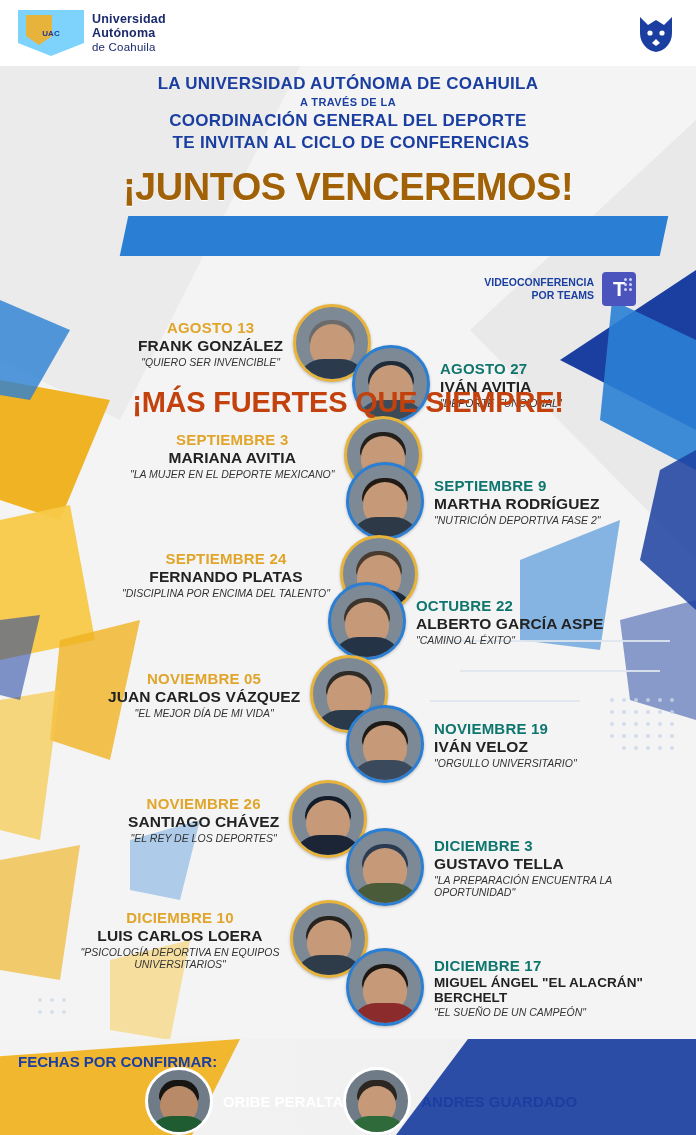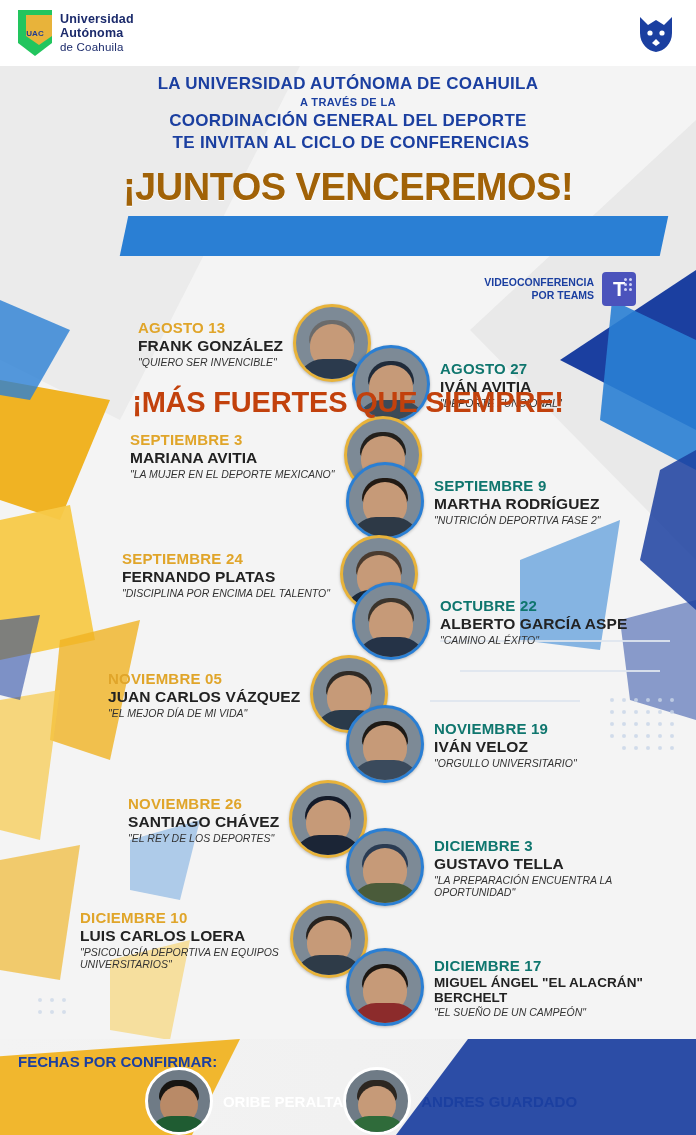--- a/index.html
+++ b/index.html
@@ -23,22 +23,22 @@
   
   .header{
     position:absolute;top:0;left:0;width:696px;height:66px;
     background:#fff;
     display:flex;align-items:center;justify-content:space-between;
     padding:0 18px;box-sizing:border-box;
     z-index:20;
   }
   .uadec-logo{display:flex;align-items:center;gap:8px;}
   .crest{
-    width:34px;height:46px;
-    background:#22c55e;
+    width:66px;height:46px;
+    background:#7dd3fc;
     clip-path:polygon(0 0,100% 0,100% 72%,50% 100%,0 72%);
     position:relative;
     display:flex;align-items:center;justify-content:center;
   }
   .crest::after{
     content:"";
     position:absolute;width:26px;height:30px;
     background:#e8b33a;
     clip-path:polygon(0 0,100% 0,100% 70%,50% 100%,0 70%);
     top:5px;left:8px;
@@ -128,21 +128,21 @@
   }
   .photo .hair{
     position:absolute;left:50%;top:18%;transform:translateX(-50%);
     width:46px;height:26px;border-radius:24px 24px 6px 6px;background:#3a3128;
   }
   .photo .body{
     position:absolute;left:50%;bottom:-6px;transform:translateX(-50%);
     width:70px;height:26px;border-radius:30px 30px 0 0;background:#20304a;
   }
   .txt{padding:0 10px;}
-  .txt.l{text-align:left;}
+  .txt.l{text-align:center;}
   .txt.r{text-align:left;}
   .date{font-weight:bold;font-size:15px;letter-spacing:.2px;}
   .date.gold{color:#e0a52a;}
   .date.blue{color:#0f766e;}
   .name{font-weight:bold;font-size:15.5px;color:#222;letter-spacing:.1px;margin-top:1px;}
   .quote{font-size:10.5px;color:#333;font-style:italic;margin-top:1px;}
 
   
   .footer{
     position:absolute;left:0;bottom:0;width:696px;height:96px;z-index:18;
@@ -364,21 +364,21 @@
         <div class="name">FERNANDO PLATAS</div>
         <div class="quote">"DISCIPLINA POR ENCIMA DEL TALENTO"</div>
       </div>
       <div class="photo">
           <div class="hair" style="background:#4a3b2f"></div>
           <div class="face"></div>
           <div class="body" style="background:#1d2a3a"></div>
         </div>
     </div>
 
-    <div class="sp right" style="left:352px;top:282px;">
+    <div class="sp right" style="left:328px;top:282px;">
       <div class="photo blue">
           <div class="hair" style="background:#3b342c"></div>
           <div class="face"></div>
           <div class="body" style="background:#253347"></div>
         </div>
       <div class="txt r">
         <div class="date blue">OCTUBRE 22</div>
         <div class="name">ALBERTO GARCÍA ASPE</div>
         <div class="quote">"CAMINO AL ÉXITO"</div>
       </div>

